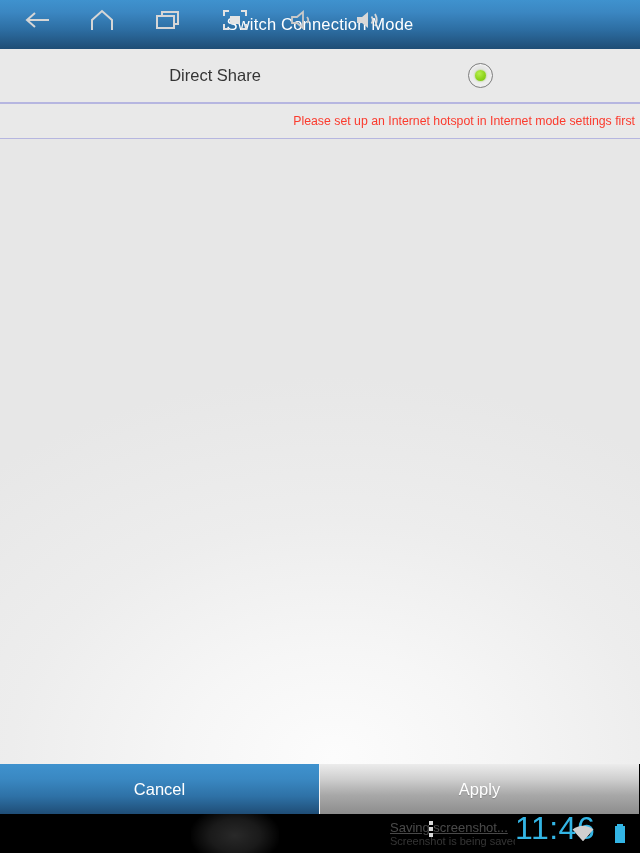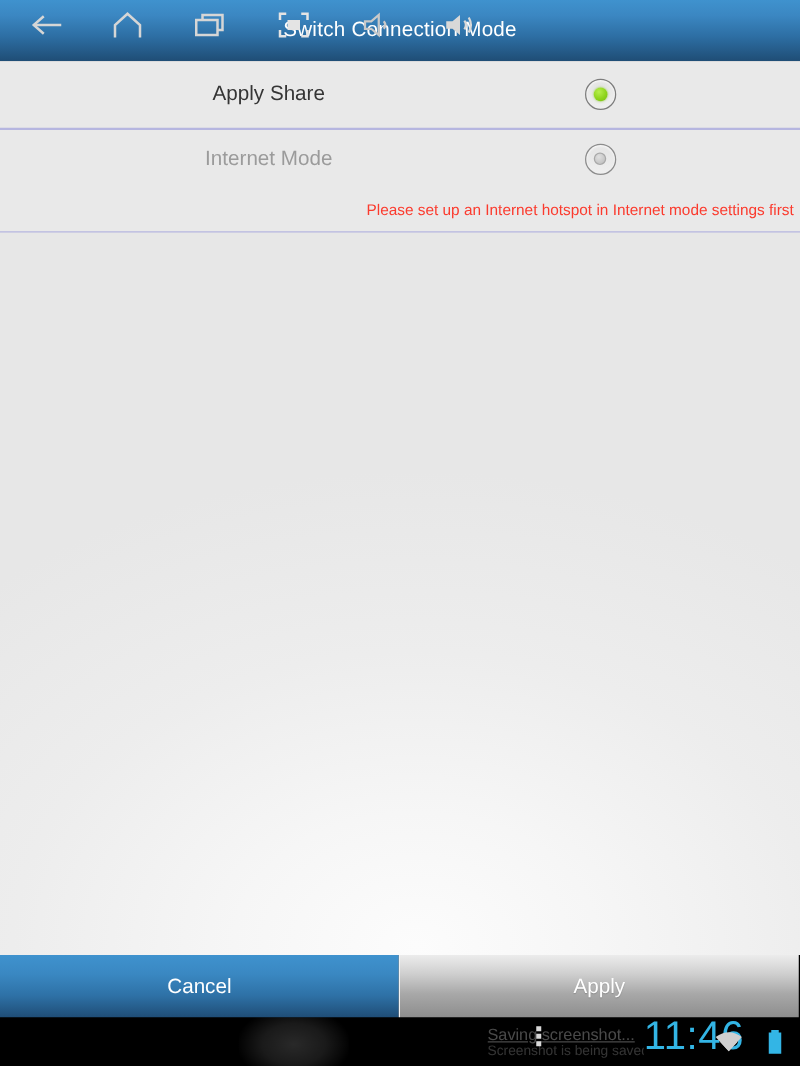--- a/index.html
+++ b/index.html
@@ -196,38 +196,30 @@
 <div id="screen">
 
   <div class="titlebar">
     <span class="titlebar-text">Switch Connection Mode</span>
   </div>
 
   <div class="surface">
     <div class="rowlist">
 
       <div class="opt-row">
-        <span class="opt-label enabled">Apply Share</span>
+        <span class="opt-label enabled">Direct Share</span>
         <span class="radio-wrap">
           <span class="radio on">
               <span class="dot"></span>
             </span>
         </span>
       </div>
 
       <div class="divider"></div>
 
-      <div class="opt-row second">
-        <span class="opt-label disabled">Internet Mode</span>
-        <span class="radio-wrap">
-          <span class="radio off">
-              <span class="dot"></span>
-            </span>
-        </span>
-      </div>
 
       <div class="warn-row">
         <span class="warn-text">Please set up an Internet hotspot in Internet mode settings first</span>
       </div>
 
       <div class="divider"></div>
     </div>
   </div>
 
   <div class="btnbar">

